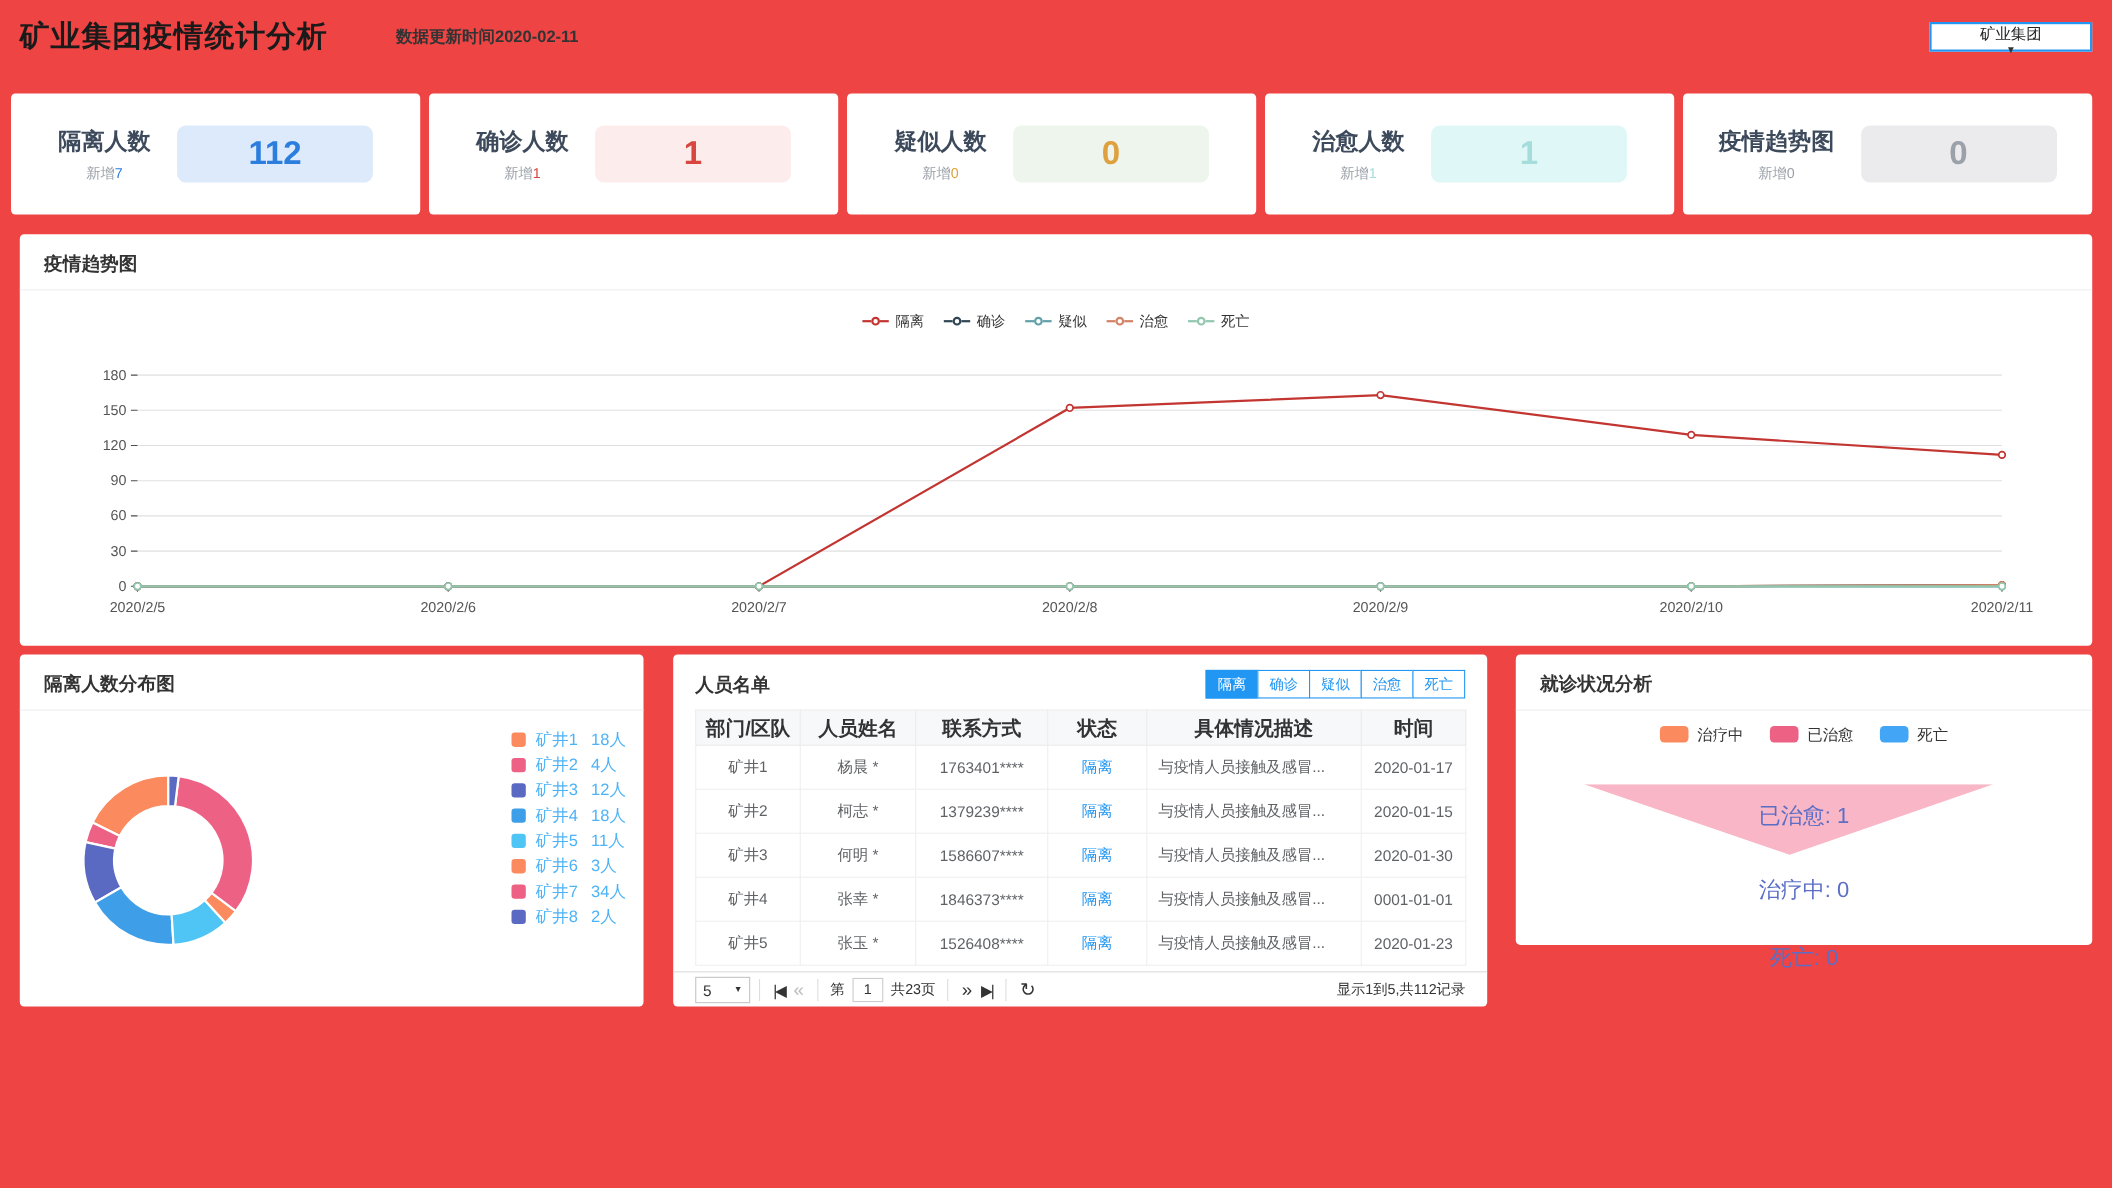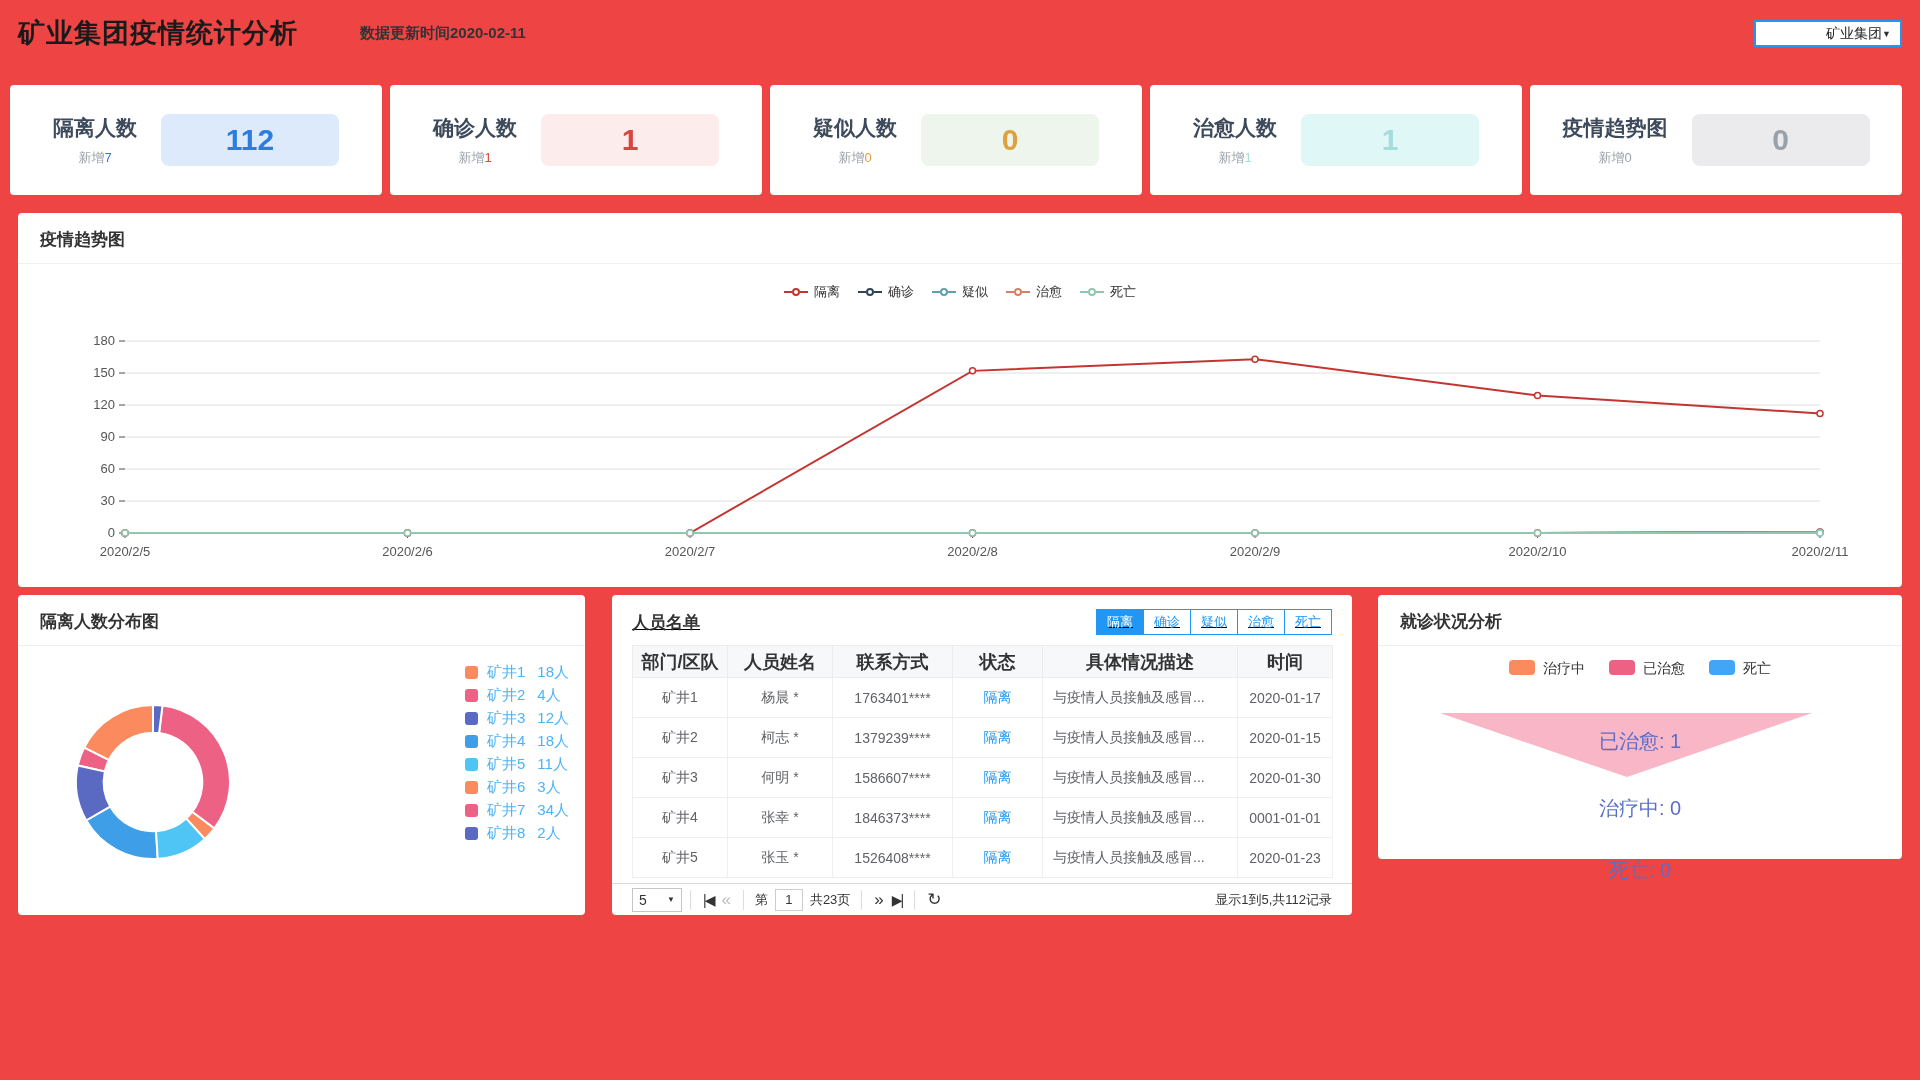--- a/index.html
+++ b/index.html
@@ -5,21 +5,21 @@
   * { margin:0; padding:0; box-sizing:border-box; }
   body { font-family:"Liberation Sans", sans-serif; background:#EEF0FA; }
   .page { position:relative; width:1920px; height:1080px; background:#ef4444; overflow:hidden; }
 
   
   .hdr { position:relative; height:66px; display:flex; align-items:center; padding:0 18px; }
   .hdr h1 { font-size:27px; font-weight:bold; color:#1a1a1a; letter-spacing:1px; }
   .hdr .upd { margin-left:62px; font-size:15px; font-weight:700; color:#333; }
   .org-select { position:absolute; right:18px; top:20px; width:148px; height:27px;
     background:#fff; border:2px solid #2196F3; display:flex; align-items:center;
-    justify-content:flex-end; padding:0 9px; font-size:14px; color:#222; cursor:pointer; }
+    justify-content:space-between; padding:0 9px; font-size:14px; color:#222; cursor:pointer;flex-direction:column; }
   .org-select .caret { font-size:9px; color:#333; }
 
   
   .stats-row { position:absolute; top:85px; left:10px; right:18px; height:110px; display:flex; gap:8px; }
   .stat-card { flex:1; background:#fff; border-radius:4px; display:flex; align-items:center; justify-content:center; }
   .stat-left { text-align:center; }
   .stat-label { font-size:21px; font-weight:bold; color:#3D4A5C; }
   .stat-new { margin-top:7px; font-size:13px; color:#9AA0A8; }
   .stat-value { width:178px; height:52px; line-height:52px; border-radius:8px; text-align:center;
     font-size:30px; font-weight:bold; margin-left:24px; }
@@ -39,21 +39,21 @@
   #trend-svg { position:absolute; top:88px; left:0; }
 
   .dist-panel { top:595px; left:18px; width:567px; height:320px; }
   #donut-svg { position:absolute; top:56px; left:10px; }
   .dist-legend { position:absolute; top:66px; right:16px; }
   .dl-item { display:flex; align-items:center; height:23px; font-size:15px; color:#4DB3F7; }
   .dl-swatch { width:13px; height:13px; border-radius:3px; margin-right:9px; }
   .dl-count { margin-left:12px; }
 
   .roster-panel { top:595px; left:612px; width:740px; height:320px; }
-  .roster-head { display:flex; align-items:center; justify-content:space-between; padding:14px 20px 10px;text-decoration:underline; }
+  .roster-head { display:flex; align-items:center; justify-content:space-between; padding:14px 20px 10px; }
   .tabs { display:flex; }
   .tab { height:26px; line-height:24px; padding:0 10px; border:1px solid #2196F3; background:#fff;
     color:#2196F3; font-size:13px; cursor:pointer; margin-left:-1px; }
   .tab.active { background:#2196F3; color:#fff; }
   table.roster { width:700px; margin:0 20px; border-collapse:collapse; table-layout:fixed; }
   .roster th { height:32px; background:#F7F8FA; font-size:18px; font-weight:bold; color:#333;
     border:1px solid #ECECEC; }
   .roster td { height:40px; font-size:14px; color:#606266; text-align:center; border:1px solid #EFEFEF;
     overflow:hidden; white-space:nowrap; }
   .roster td.desc { text-align:left; padding-left:10px; }

